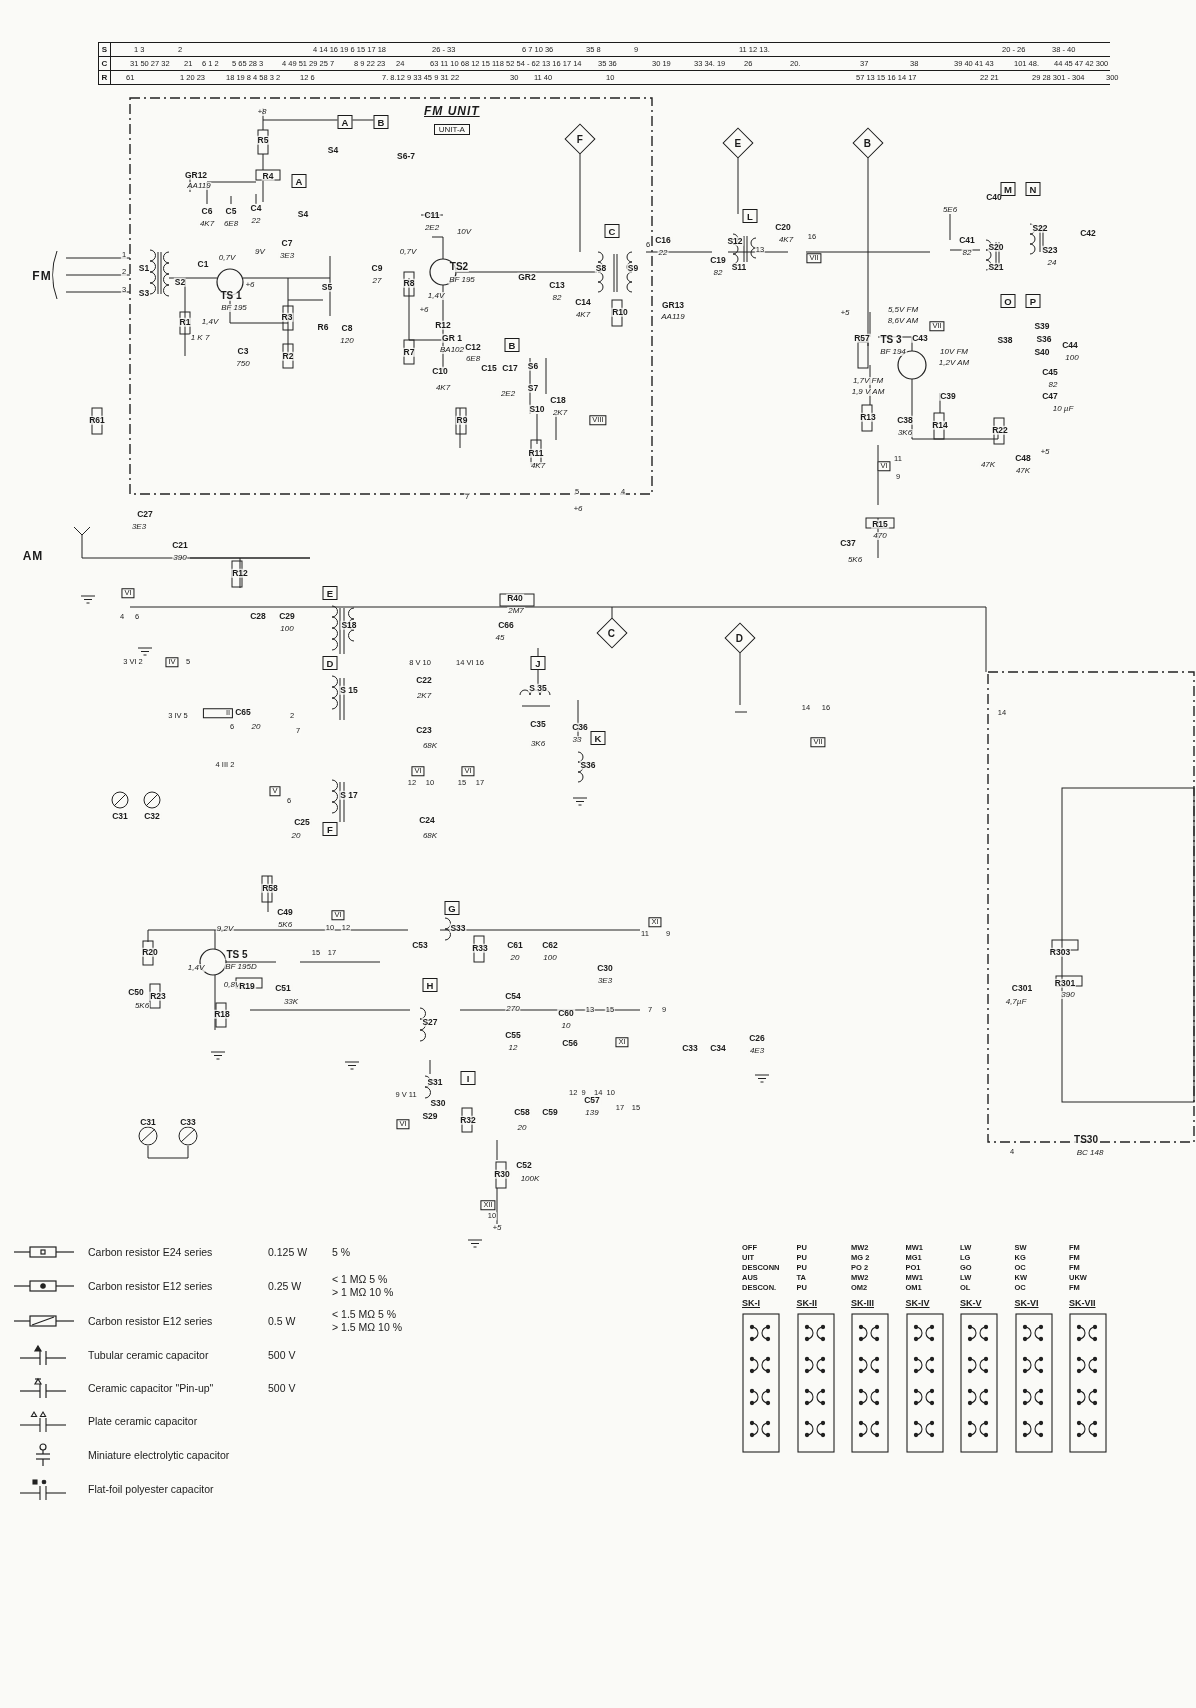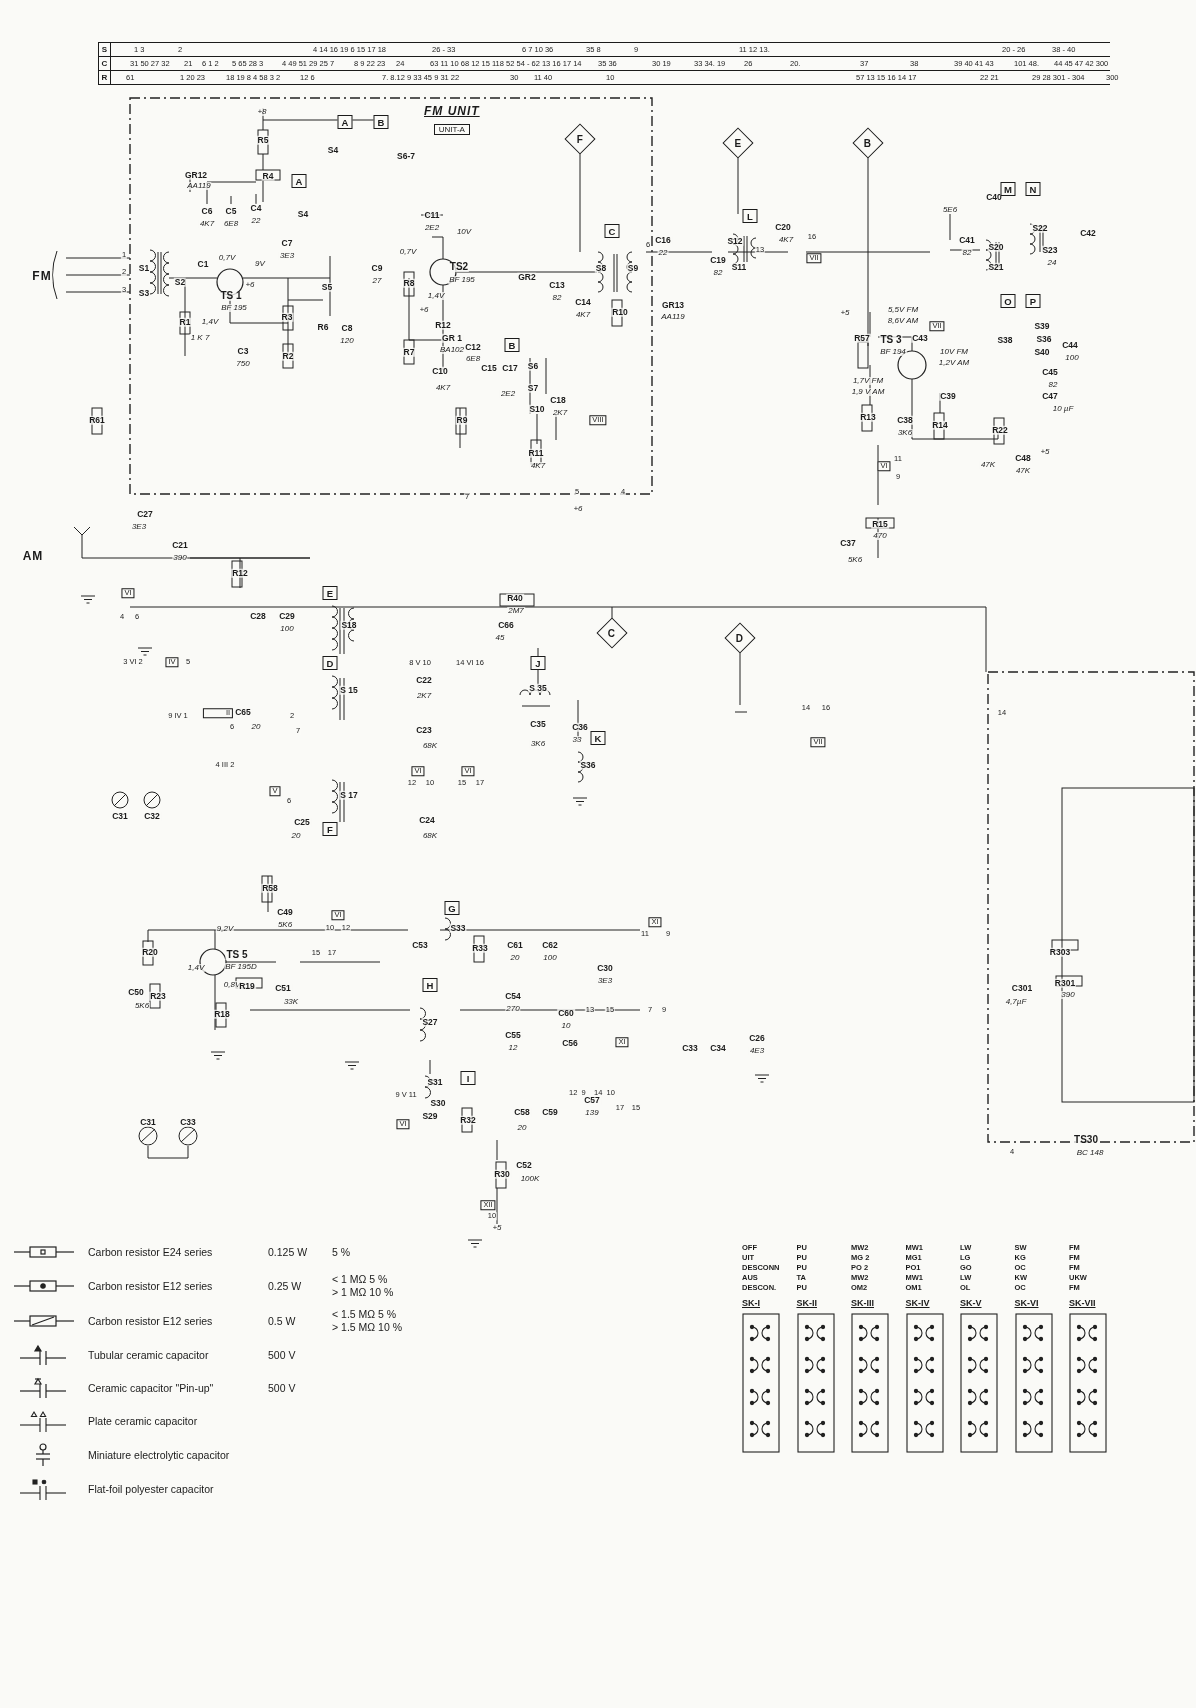--- a/index.html
+++ b/index.html
@@ -210,21 +210,21 @@
       <span class="lbl v" style="left: 287px; top: 256px;">3E3</span>
       <span class="lbl big" style="left: 42px; top: 276px;">FM</span>
       <span class="lbl pin" style="left: 124px; top: 255px;">1</span>
       <span class="lbl pin" style="left: 124px; top: 272px;">2</span>
       <span class="lbl pin" style="left: 124px; top: 290px;">3</span>
       <span class="lbl r" style="left: 144px; top: 268px;">S1</span>
       <span class="lbl r" style="left: 180px; top: 282px;">S2</span>
       <span class="lbl r" style="left: 144px; top: 293px;">S3</span>
       <span class="lbl r" style="left: 203px; top: 264px;">C1</span>
       <span class="lbl vt" style="left: 227px; top: 258px;">0,7V</span>
-      <span class="lbl vt" style="left: 260px; top: 264px;">9V</span>
+      <span class="lbl vt" style="left: 260px; top: 252px;">9V</span>
       <span class="lbl ts" style="left: 231px; top: 296px;">TS 1</span>
       <span class="lbl v" style="left: 234px; top: 308px;">BF 195</span>
       <span class="lbl vt" style="left: 210px; top: 322px;">1,4V</span>
       <span class="lbl vt" style="left: 250px; top: 285px;">+6</span>
       <span class="lbl r" style="left: 185px; top: 322px;">R1</span>
       <span class="lbl v" style="left: 200px; top: 338px;">1 K 7</span>
       <span class="lbl r" style="left: 287px; top: 317px;">R3</span>
       <span class="lbl r" style="left: 288px; top: 356px;">R2</span>
       <span class="lbl r" style="left: 243px; top: 351px;">C3</span>
       <span class="lbl v" style="left: 243px; top: 364px;">750</span>
@@ -363,21 +363,21 @@
       <span class="lbl v" style="left: 538px; top: 744px;">3K6</span>
       <span class="lbl r" style="left: 580px; top: 727px;">C36</span>
       <span class="lbl v" style="left: 577px; top: 740px;">33</span>
       <span class="lbl r" style="left: 588px; top: 765px;">S36</span>
       <span class="lbl pin" style="left: 806px; top: 708px;">14</span>
       <span class="lbl pin" style="left: 826px; top: 708px;">16</span>
       <span class="lbl rm" style="left: 818px; top: 742px;">VII</span>
       <span class="lbl pin" style="left: 133px; top: 662px;">3 VI 2</span>
       <span class="lbl rm" style="left: 172px; top: 662px;">IV</span>
       <span class="lbl pin" style="left: 188px; top: 662px;">5</span>
-      <span class="lbl pin" style="left: 178px; top: 716px;">9 IV 1</span>
+      <span class="lbl pin" style="left: 178px; top: 716px;">3 IV 5</span>
       <span class="lbl rm" style="left: 218px; top: 713px; padding-left: 22px;">II</span>
       <span class="lbl r" style="left: 243px; top: 712px;">C65</span>
       <span class="lbl pin" style="left: 232px; top: 727px;">6</span>
       <span class="lbl v" style="left: 256px; top: 727px;">20</span>
       <span class="lbl pin" style="left: 292px; top: 716px;">2</span>
       <span class="lbl pin" style="left: 298px; top: 731px;">7</span>
       <span class="lbl r" style="left: 349px; top: 690px;">S 15</span>
       <span class="lbl r" style="left: 424px; top: 680px;">C22</span>
       <span class="lbl v" style="left: 424px; top: 696px;">2K7</span>
       <span class="lbl r" style="left: 424px; top: 730px;">C23</span>

